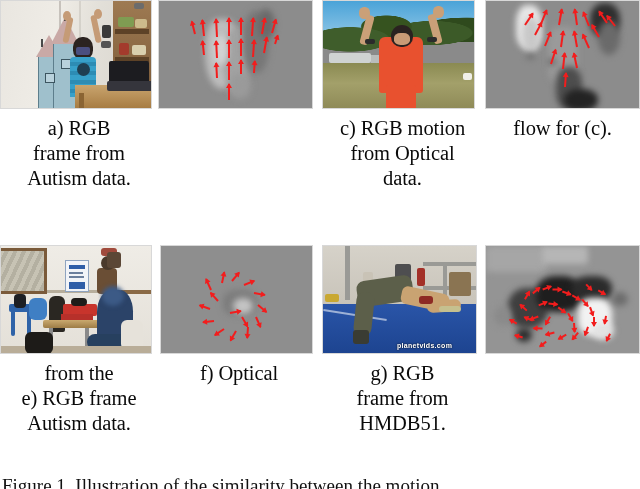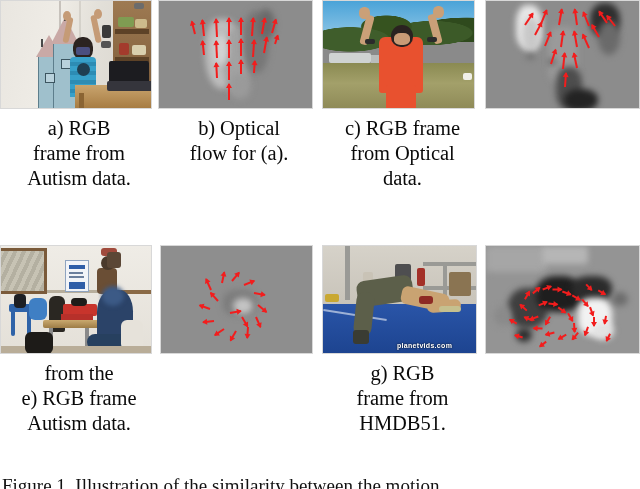--- a/index.html
+++ b/index.html
@@ -254,24 +254,20 @@
           <div class="arrow" style="left:110px;top:18px;width:6px;height:14px;transform:rotate(16deg)">
               <b></b>
               <i></i>
             </div>
           <div class="arrow" style="left:113px;top:34px;width:6px;height:9px;transform:rotate(18deg)">
               <b></b>
               <i></i>
             </div>
         </div>
       </div>
-      <div class="cap">
-        <div>b) Optical</div>
-        <div>flow for (a).</div>
-      </div>
     </div>
 
     <div class="cell" style="width:165px;">
       <div class="panel" style="width:153px;height:109px;margin-left:2px;">
         <div class="panel-inner">
           <div class="c-sky"></div>
           <div class="c-trees"></div>
           <div class="c-ground"></div>
           <div class="sh" style="left:6px;top:52px;width:42px;height:10px;background:#cfd3d2;border-radius:2px;"></div>
           <div class="sh" style="left:48px;top:54px;width:22px;height:8px;background:#b9bcbb;"></div>
@@ -282,21 +278,21 @@
           <div class="c-skin" style="left:40px;top:14px;width:8px;height:30px;transform:rotate(15deg);"></div>
           <div class="c-skin" style="left:108px;top:13px;width:8px;height:30px;transform:rotate(-15deg);"></div>
           <div class="c-skin" style="left:36px;top:6px;width:11px;height:12px;border-radius:45%;"></div>
           <div class="c-skin" style="left:110px;top:5px;width:11px;height:12px;border-radius:45%;"></div>
           <div class="sh" style="left:42px;top:38px;width:10px;height:5px;background:#2b2b2b;border-radius:2px;"></div>
           <div class="sh" style="left:104px;top:36px;width:10px;height:5px;background:#2b2b2b;border-radius:2px;"></div>
           <div class="sh" style="left:140px;top:72px;width:9px;height:7px;background:#f0efe8;border-radius:2px;"></div>
         </div>
       </div>
       <div class="cap">
-        <div>c) RGB frame</div>
+        <div>c) RGB motion</div>
         <div>from Optical</div>
         <div>data.</div>
       </div>
     </div>
 
     <div class="cell" style="width:155px;">
       <div class="panel" style="width:155px;height:109px;">
         <div class="panel-inner">
           <div class="of"></div>
           <div class="blob" style="left:30px;top:4px;width:26px;height:44px;background:#e8e8e8;border-radius:40%;"></div>
@@ -373,20 +369,21 @@
               <b></b>
               <i></i>
             </div>
           <div class="arrow" style="left:126px;top:12px;width:6px;height:13px;transform:rotate(-38deg)">
               <b></b>
               <i></i>
             </div>
         </div>
       </div>
       <div class="cap">
+        <div>flow for (c).</div>
       </div>
     </div>
   </div>
 
   <div class="row" style="top:245px;height:220px;">
 
     <div class="cell" style="width:158px;">
       <div class="panel" style="width:152px;height:109px;">
         <div class="panel-inner">
           <div class="e-wall"></div>
@@ -496,20 +493,21 @@
               <b></b>
               <i></i>
             </div>
           <div class="arrow" style="left:78px;top:60px;width:6px;height:11px;transform:rotate(150deg)">
               <b></b>
               <i></i>
             </div>
         </div>
       </div>
       <div class="cap">
+        <div>f) Optical</div>
       </div>
     </div>
 
     <div class="cell" style="width:165px;">
       <div class="panel" style="width:155px;height:109px;margin-left:2px;">
         <div class="panel-inner">
           <div class="g-wall"></div>
           <div class="g-mat"></div>
           <div class="g-matline" style="left:0;top:68px;width:64px;transform:rotate(9deg);"></div>
           <div class="g-rail" style="left:22px;top:0;width:5px;height:54px;"></div>

